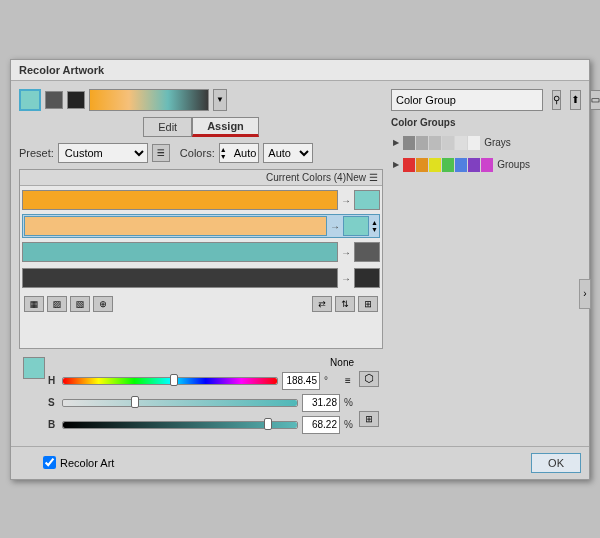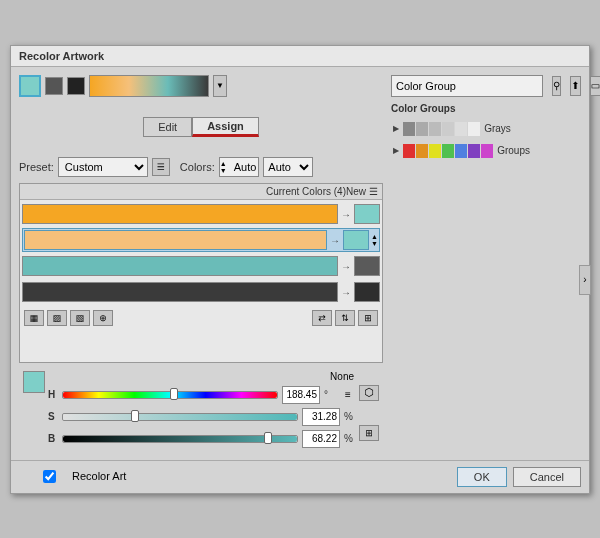--- a/index.html
+++ b/index.html
@@ -63,21 +63,21 @@
       border: 1px solid #888;
       display: flex; align-items: center; justify-content: center;
       font-size: 8px;
       cursor: pointer;
     }
     
     .tab-row {
       display: flex;
       justify-content: center;
       gap: 0;
-      margin: 14px 0;
+      margin: 0 0;
     }
     .tab-btn {
       padding: 2px 14px;
       background: #d4d4d4;
       border: 1px solid #888;
       cursor: pointer;
       font-size: 11px;
       color: #333;
     }
     .tab-btn.active {
@@ -317,21 +317,21 @@
     
     .dialog-bottom {
       display: flex;
       justify-content: space-between;
       align-items: center;
       padding: 6px 8px;
       border-top: 1px solid #aaa;
       background: #d4d4d4;
     }
     .checkbox-row {
-      display: flex; align-items: flex-start; gap: 16px; padding-left: 24px;
+      display: flex; align-items: center; gap: 4px; padding-left: 24px;
     }
     .checkbox-row input { cursor: pointer; }
     .ok-cancel {
       display: flex; gap: 6px;
     }
     .dialog-btn {
       padding: 3px 16px;
       background: #e8e8e8;
       border: 1px solid #888;
       cursor: pointer;
@@ -541,17 +541,16 @@
 
   <div style="position:absolute; right:-1px; top:220px; width:12px; height:30px; background:#c8c8c8; border:1px solid #999; display:flex; align-items:center; justify-content:center; cursor:pointer; font-size:10px;">›</div>
 
   <div class="dialog-bottom">
     <div class="checkbox-row">
       <input type="checkbox" checked="" style="">
       <label>Recolor Art</label>
     </div>
     <div class="ok-cancel">
       <button class="dialog-btn primary">OK</button>
-      <button class="dialog-btn">Cancel</button>
     </div>
   </div>
 </div>
 </div>
 
 </body></html>

